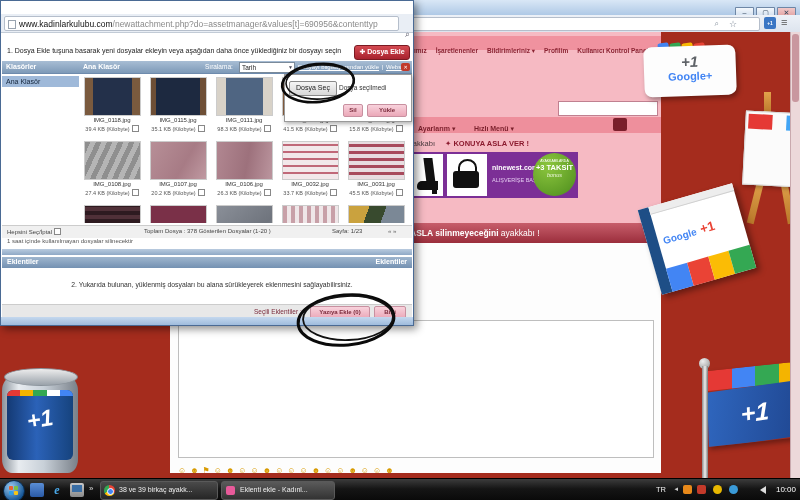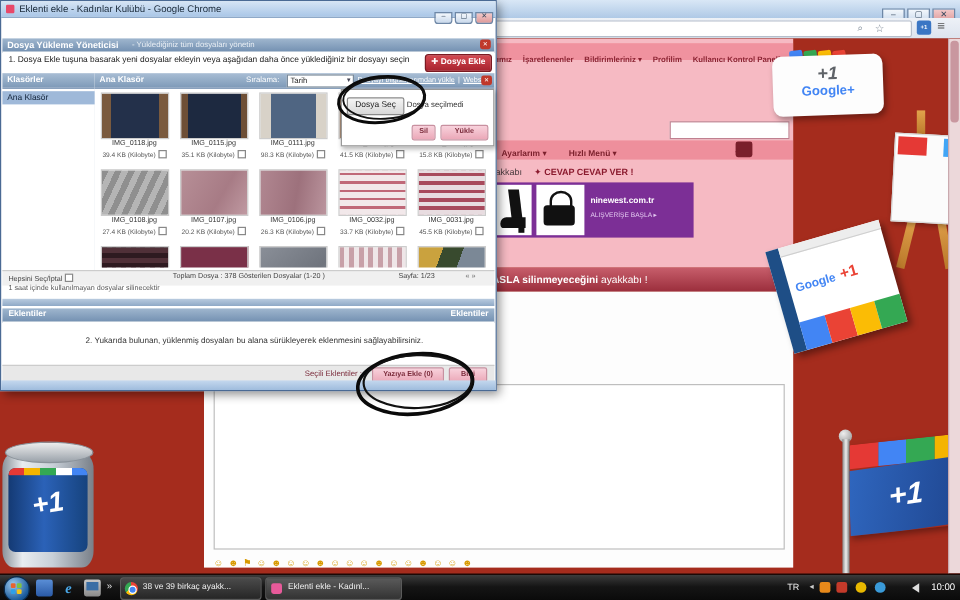--- a/index.html
+++ b/index.html
@@ -207,34 +207,39 @@
         </div>
       </div>
       <div class="abs srchbox"></div>
       <div class="abs toolband">
         <span style="margin-left:418px;">Ayarlarım ▾</span>
         <span>Hızlı Menü ▾</span>
         <div class="srchbtn"><span>⌕</span></div>
       </div>
       <div class="abs threadrow">
         <span>38 ve 39 birkaç ayakkabı</span>
-        <span class="replylink" style="margin-left:8px;"><span>✦</span> <span>CEVAP CEVAP VER !</span></span>
+        <span class="replylink" style="margin-left:8px;"><span>✦</span> <span>KONUYA ASLA VER !</span></span>
       </div>
       <div class="abs ad">
         <div class="adbox" style="left:2px;width:30px;height:42px;">
           <div class="boot-shaft"></div>
             <div class="boot-foot"></div>
             <div class="boot-heel"></div>
         </div>
         <div class="adbox" style="left:36px;width:40px;height:42px;">
           <div class="bag-handle"></div>
             <div class="bag-body"></div>
         </div>
         <div class="ad-domain">ninewest.com.tr</div>
         <div class="ad-cta">ALIŞVERİŞE BAŞLA ▸</div>
+        <div class="badge">
+          <span class="t">AYAKKABILARDA</span>
+          <span class="m">+3 TAKSİT</span>
+          <span class="b">bonus</span>
+        </div>
       </div>
     </div>
 
     <div class="abs warnbar">
       <div><b>ASLA silinmeyeceğini</b><span> ayakkabı !</span></div>
     </div>
 
     <div class="abs editor">
       <div class="editbox"></div>
       <div class="smrow"><span>☺</span><span>☻</span><span>⚑</span><span>☺</span><span>☻</span><span>☺</span><span>☺</span><span>☻</span><span>☺</span><span>☺</span><span>☺</span><span>☻</span><span>☺</span><span>☺</span><span>☻</span><span>☺</span><span>☺</span><span>☻</span></div>
@@ -282,33 +287,28 @@
         <div class="canplus">+1</div>
       </div>
     </div>
 
     <div class="abs scroll">
       <div class="scrollthumb"></div>
     </div>
   </div>
 
   <div class="abs popup">
-    <div class="pp-title">
-      <span class="fav"></span>
-      <span class="txt">Eklenti ekle - Kadınlar Kulübü - Google Chrome</span>
-      <span class="pp-ctrls">
-        <span class="winbtn">–</span><span class="winbtn">▢</span><span class="winbtn close">✕</span>
-      </span>
-    </div>
-
-    <div class="dlg-hdr">
-      <span class="t1">Dosya Yükleme Yöneticisi</span>
-      <span class="t2">- Yüklediğiniz tüm dosyaları yönetin</span>
-      <span class="dlg-x">✕</span>
-    </div>
+    <div class="pp-url">
+      <div class="pp-omni">
+        <span class="doc"></span>
+        <span class="host"><span>www.kadinlarkulubu.com</span><span class="path">/newattachment.php?do=assetmanager&amp;values[t]=690956&amp;contenttyp</span></span>
+      </div>
+      <span class="pp-mag">⌕</span>
+    </div>
+
 
     <div class="step1">
       <span class="txt">1. Dosya Ekle tuşuna basarak yeni dosyalar ekleyin veya aşağıdan daha önce yüklediğiniz bir dosyayı seçin</span>
       <span class="redbtn"><span>✚</span> <span>Dosya Ekle</span></span>
     </div>
 
     <div class="folders">
       <div class="colhdr">Klasörler</div>
       <div class="folderitem">Ana Klasör</div>
     </div>

